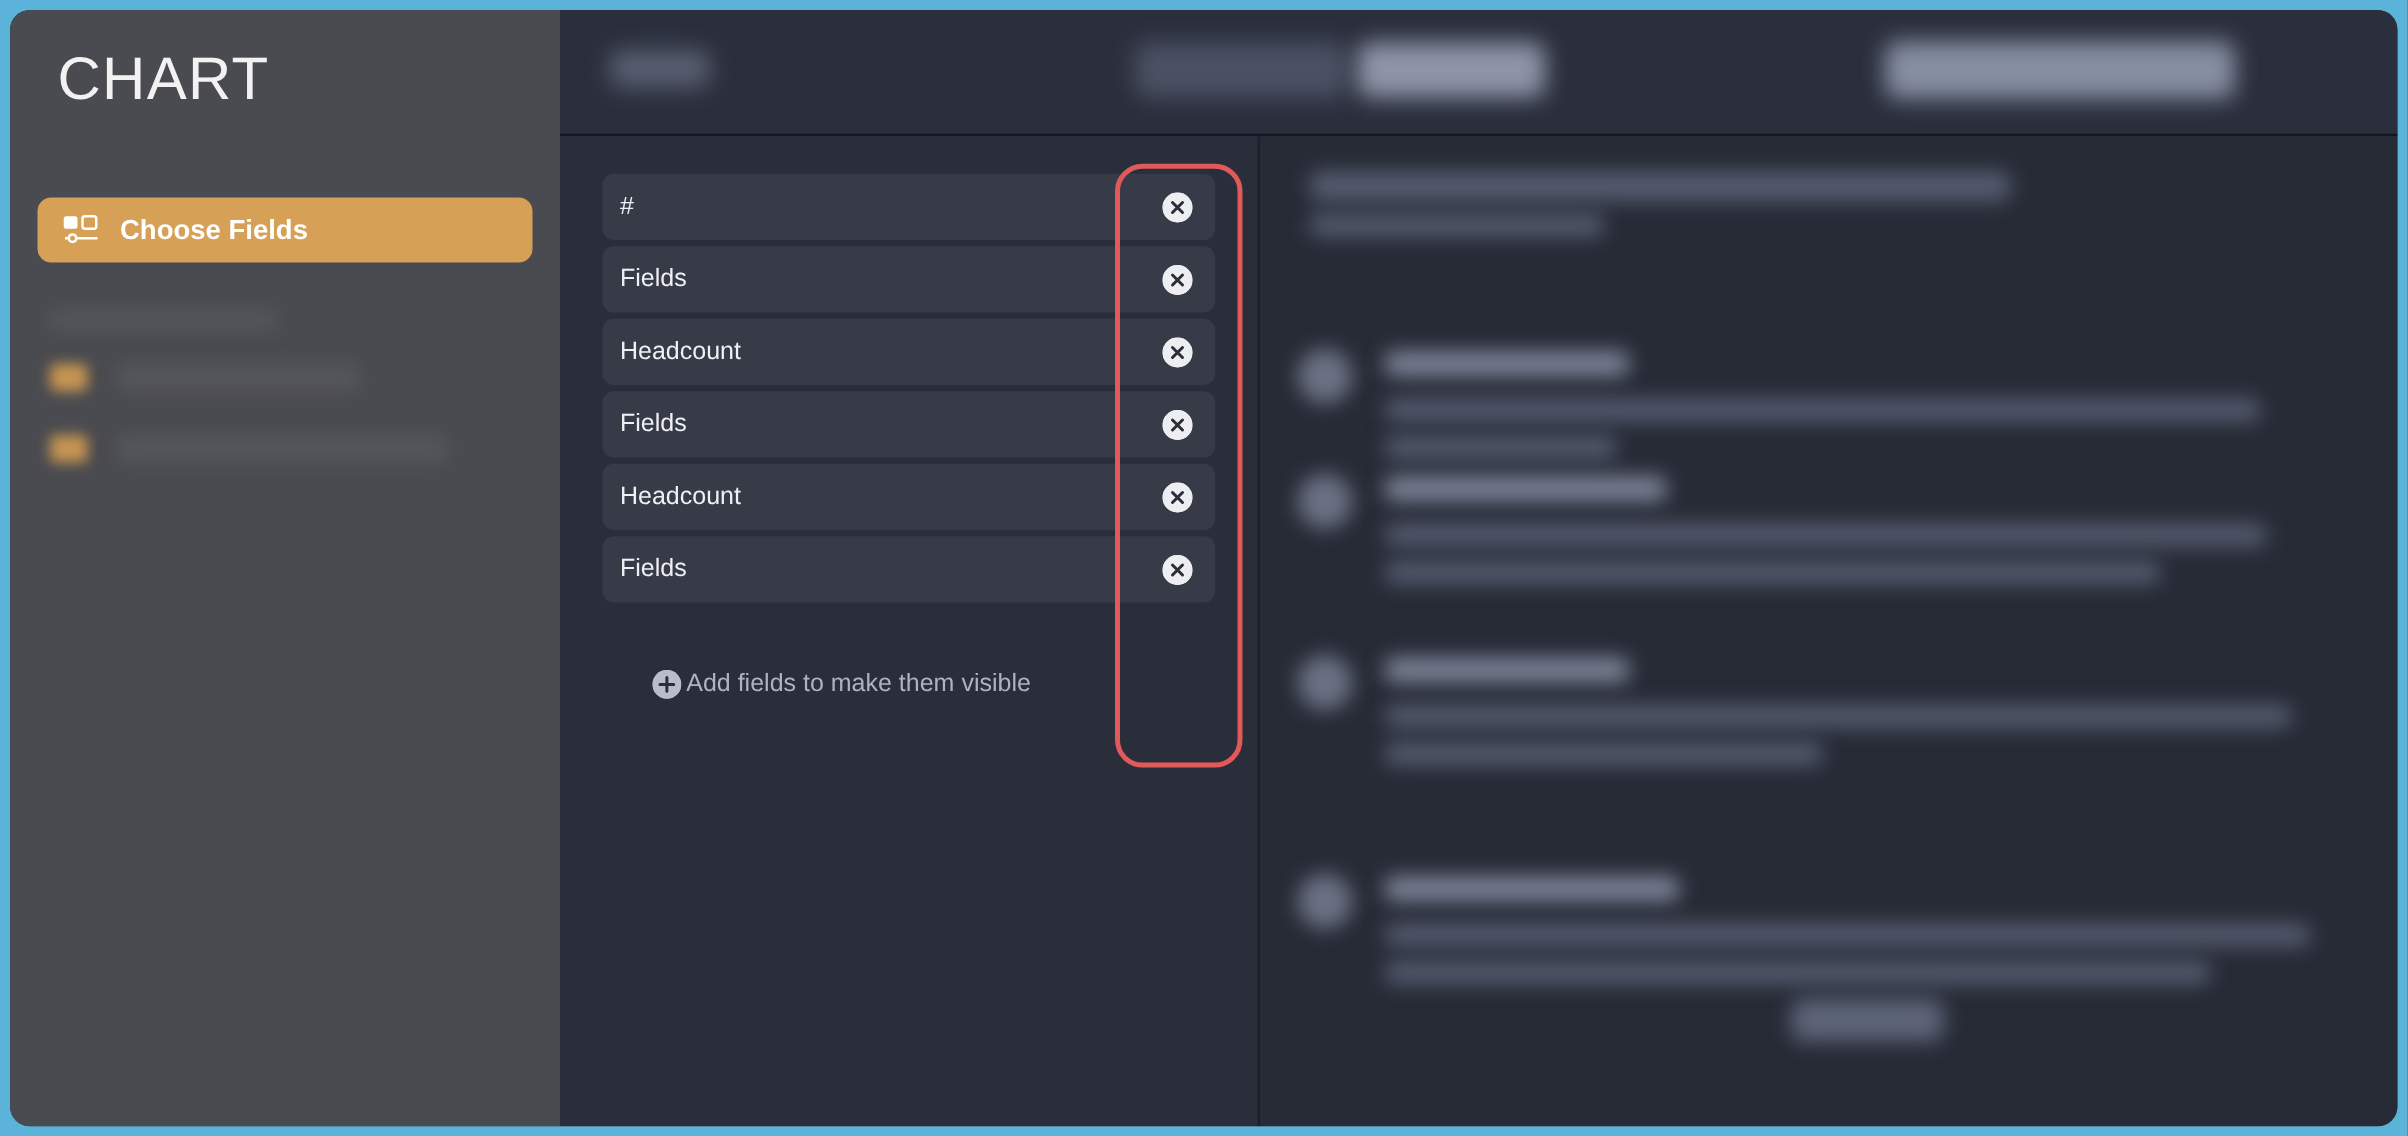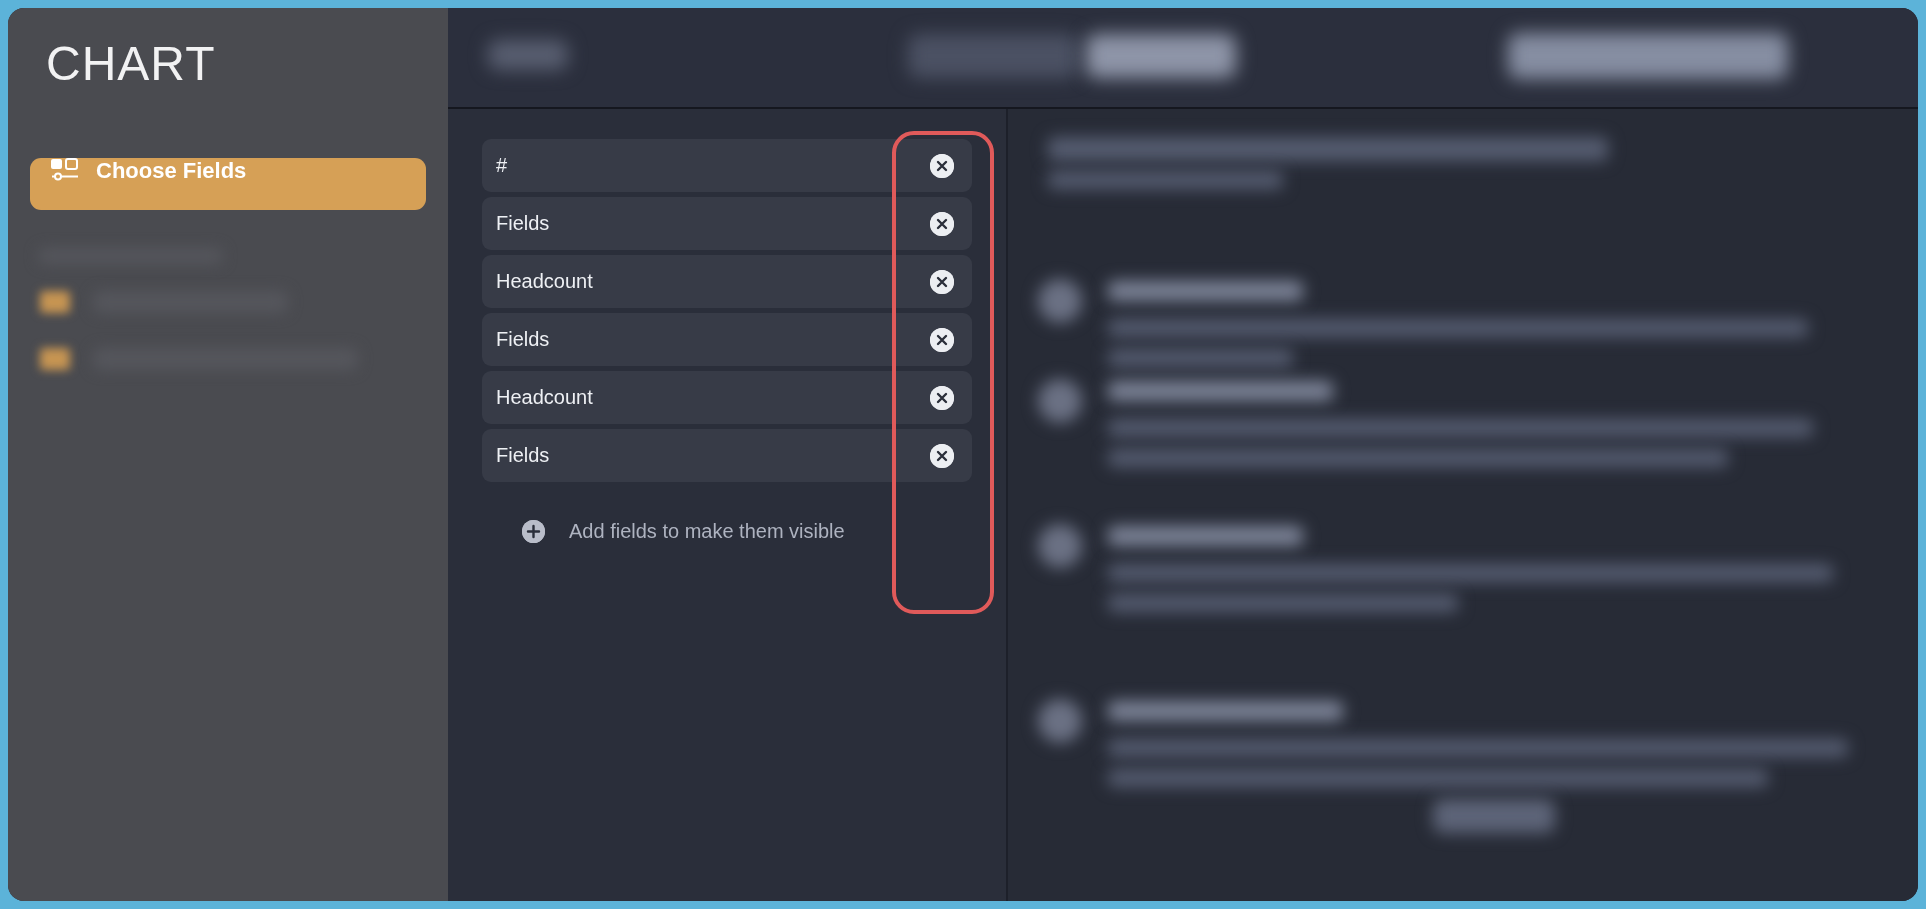--- a/index.html
+++ b/index.html
@@ -33,20 +33,21 @@
     letter-spacing: 1px;
     padding: 28px 0 0 38px;
   }
   #choose-fields-button {
     position: absolute;
     left: 22px; top: 150px;
     width: 396px; height: 52px;
     background: #d6a056;
     border-radius: 11px;
     display: flex;
+    align-items: center;
     gap: 16px;
     padding-left: 20px;
     cursor: pointer;
     border: none;
   }
   #choose-fields-button .label {
     color: #ffffff;
     font-size: 22px;
     font-weight: 600;
   }
@@ -117,24 +118,24 @@
     border: none;
     display: flex;
     align-items: center;
     justify-content: center;
     cursor: pointer;
     padding: 0;
   }
   .remove-btn svg { display:block; }
 
   #add-fields-row {
-    margin-top: 38px;
+    margin-top: 54px;
     display: flex;
     align-items: center;
-    gap: 24px;
+    gap: 4px;
     padding-left: 40px;
     cursor: pointer;
   }
   #add-fields-row .plus-circle {
     width: 23px; height: 23px;
     border-radius: 50%;
     background: #b9bdc9;
     display: flex; align-items: center; justify-content: center;
     flex: 0 0 23px;
   }

